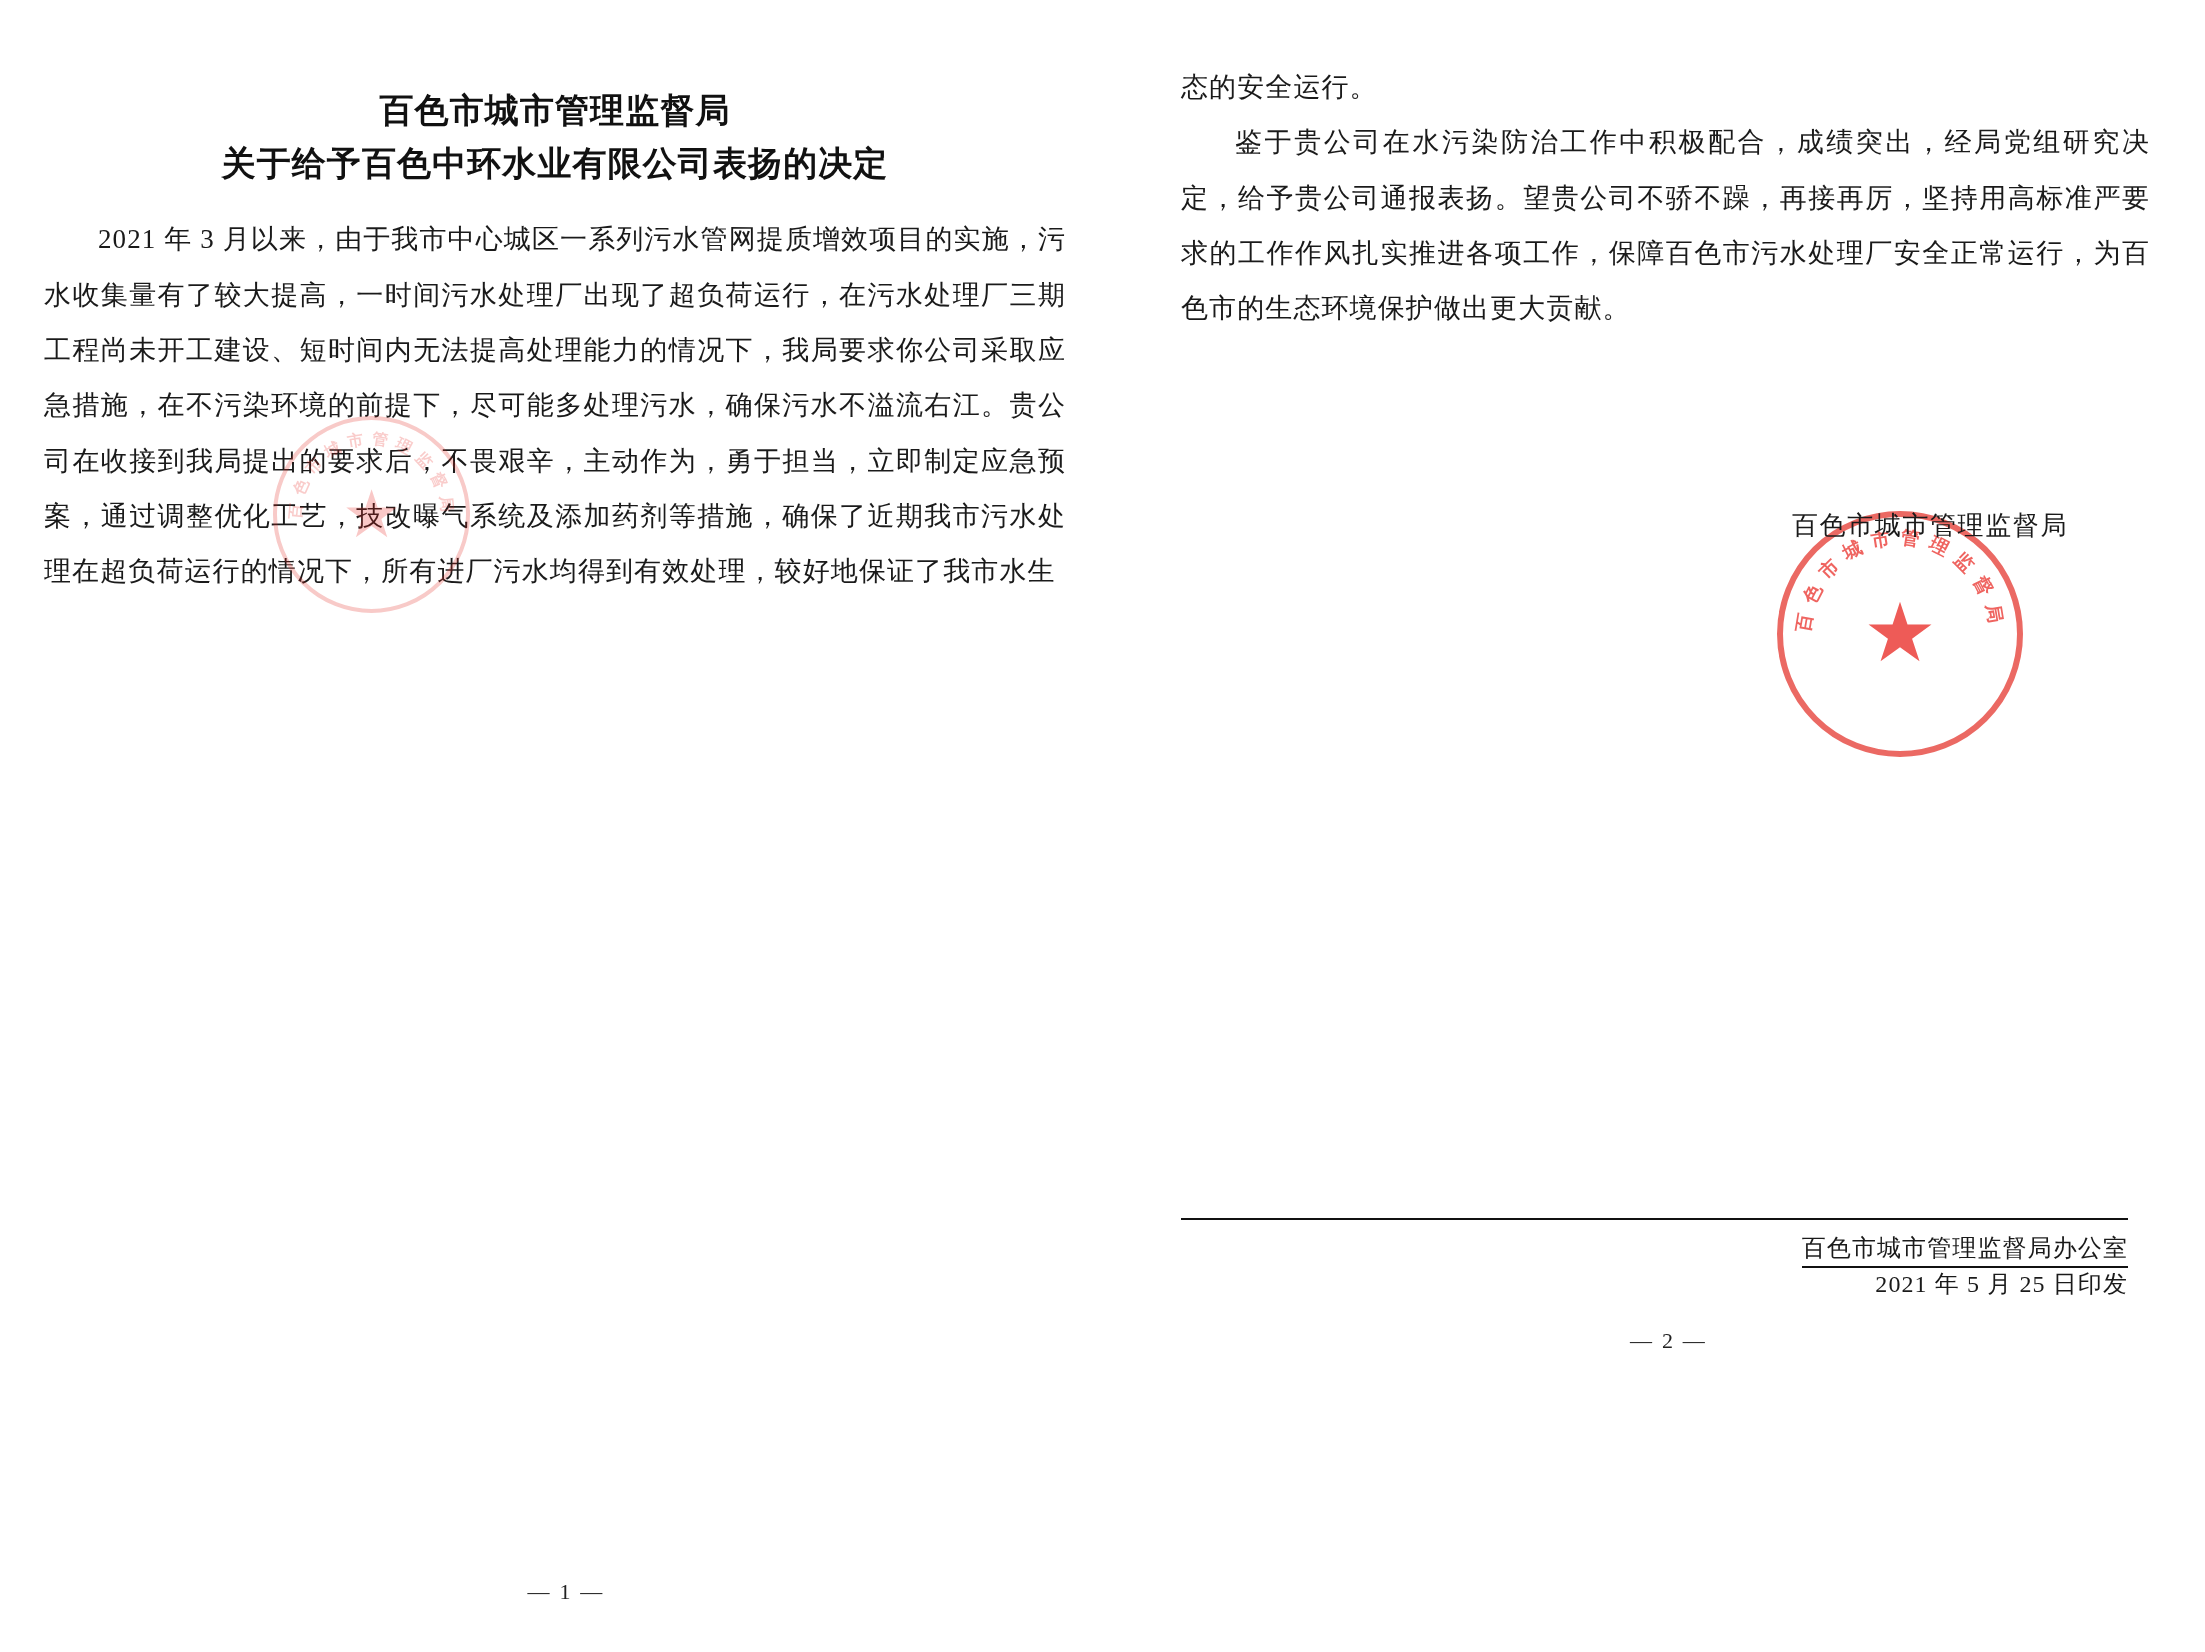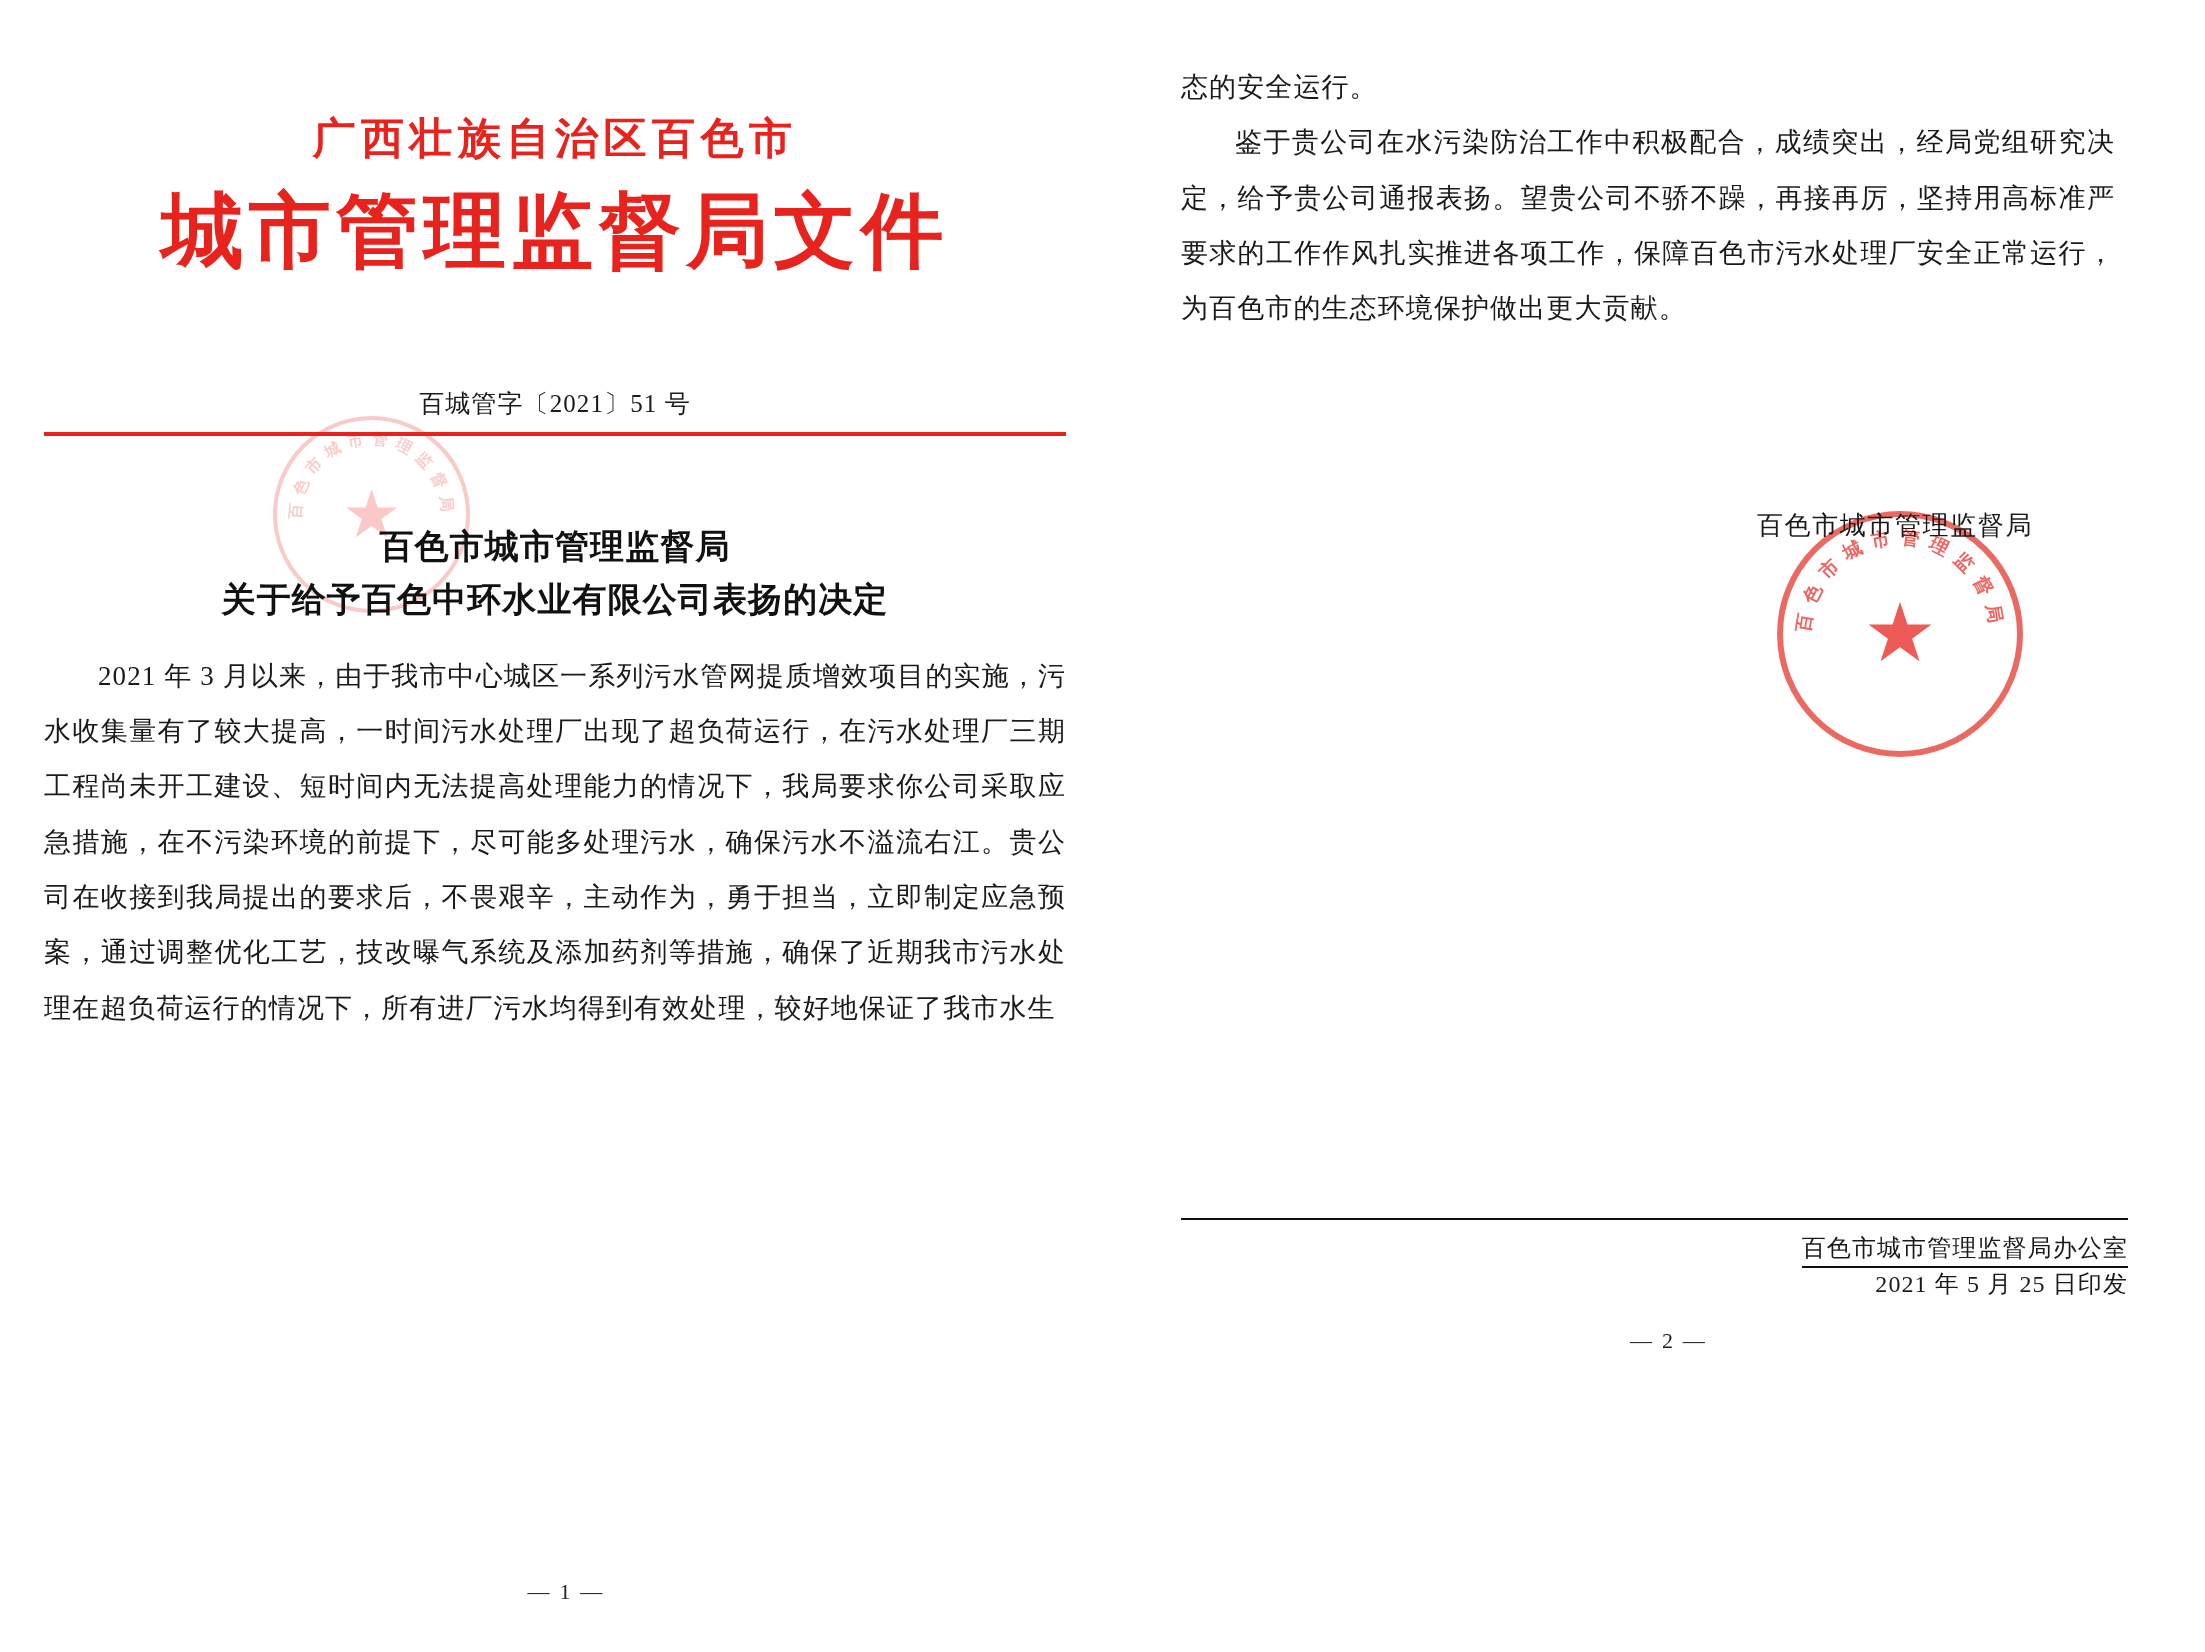--- a/index.html
+++ b/index.html
@@ -30,21 +30,21 @@
 
   .col-left {
     width: 1132px;
     height: 1653px;
     padding: 0 66px 0 44px;
   }
 
   .col-right {
     width: 1073px;
     height: 1388px;
-    padding: 0 90px 0 49px;
+    padding: 0 55px 0 49px;
   }
 
   
   .letterhead {
     padding-top: 115px;
     text-align: center;
   }
 
   .lh-line1 {
     color: #e8221c;
@@ -240,26 +240,20 @@
     color: #222;
   }
 </style>
 </head>
 <body>
 
 <div class="page">
 
   <div class="col col-left">
 
-    <div class="letterhead">
-      <div class="lh-line1">广西壮族自治区百色市</div>
-      <div class="lh-line2">城市管理监督局文件</div>
-      <div class="doc-number">百城管字〔2021〕51 号</div>
-      <div class="red-rule"></div>
-    </div>
 
     <div class="seal seal-left">
       <svg class="seal-arc" viewBox="0 0 360 360">
         <defs>
           <path id="arcL" d="M 46,180 A 134,134 0 0 1 314,180"></path>
         </defs>
         <text>
           <textPath href="#arcL" startOffset="50%" text-anchor="middle" letter-spacing="14">百色市城市管理监督局</textPath>
         </text>
       </svg>

